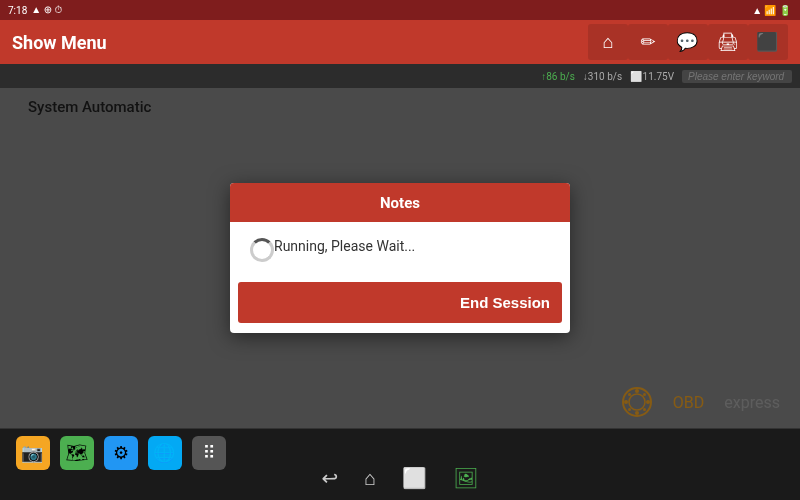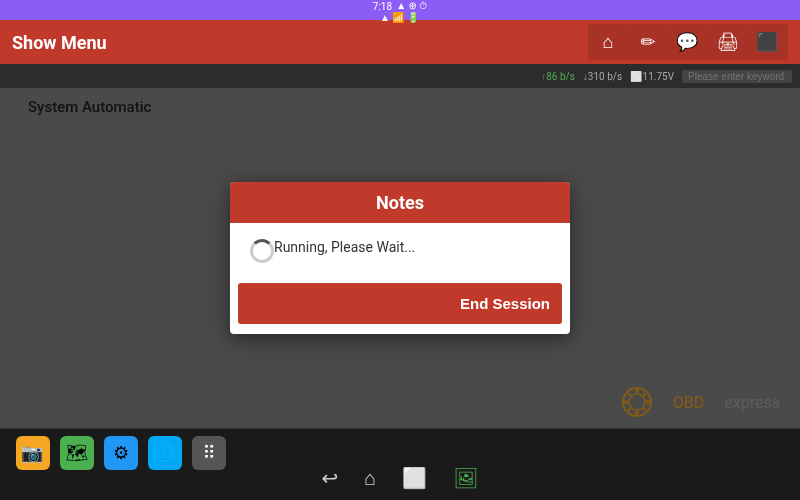--- a/index.html
+++ b/index.html
@@ -9,28 +9,27 @@
       overflow: hidden;
       font-family: 'Roboto', Arial, sans-serif;
       background: #1a1a1a;
       position: relative;
     }
 
     
     #status-bar {
       width: 100%;
       height: 20px;
-      background: #8b5cf6;
+      background: #7f1d1d;
       display: flex;
       align-items: center;
       justify-content: space-between;
       padding: 0 8px;
       color: #fff;
       font-size: 10px;
-      flex-direction: column;
     }
     .status-left { display: flex; align-items: center; gap: 4px; }
     .status-right { display: flex; align-items: center; gap: 4px; }
 
     
     #header {
       width: 100%;
       height: 44px;
       background: #c0392b;
       display: flex;
@@ -80,20 +79,21 @@
     }
     .wifi-icon { color: #4caf50; }
     .search-box {
       background: #444;
       border: none;
       border-radius: 2px;
       padding: 1px 6px;
       color: #aaa;
       font-size: 10px;
       width: 110px;
+      font-style: italic;
     }
 
     
     #main {
       width: 100%;
       height: 340px;
       background: #888;
       position: relative;
       display: flex;
       align-items: flex-start;
@@ -122,21 +122,21 @@
       overflow: hidden;
       box-shadow: 0 4px 20px rgba(0,0,0,0.5);
     }
     #modal-header {
       background: #c0392b;
       padding: 10px 16px;
       text-align: center;
     }
     #modal-title {
       color: #fff;
-      font-size: 18px;
+      font-size: 15px;
       font-weight: bold;
     }
     #modal-body {
       padding: 16px 20px;
       display: flex;
       align-items: flex-start;
       background: #fff;
     }
     .spinner-circle {
       width: 24px;

